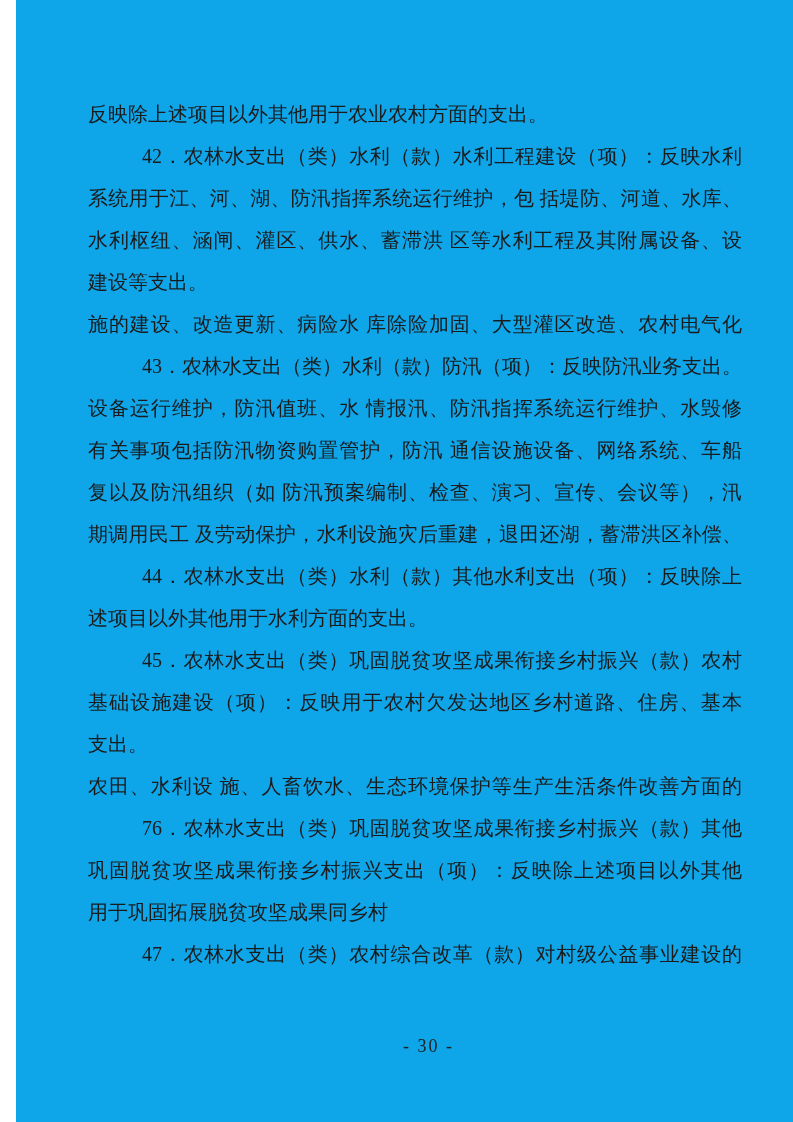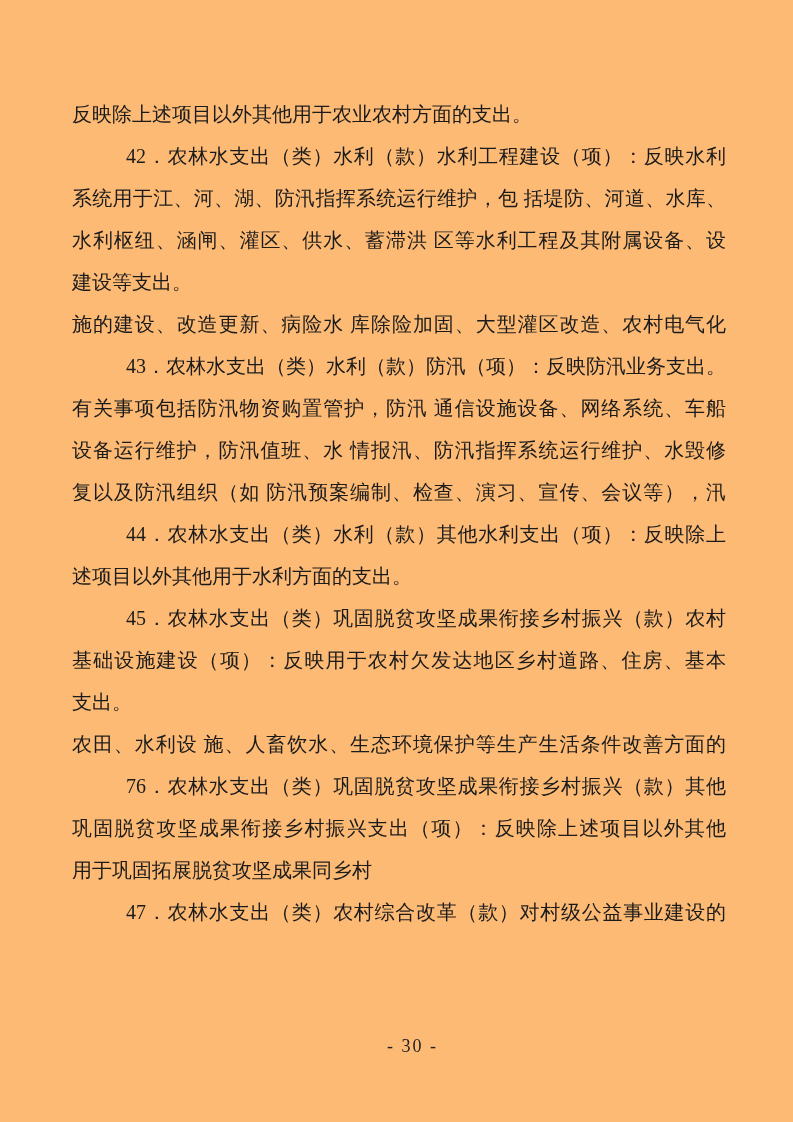--- a/index.html
+++ b/index.html
@@ -12,21 +12,22 @@
     height: 1122px;
     background: #ffffff;
     position: relative;
     overflow: hidden;
     font-family: "Liberation Serif", "DejaVu Serif", serif;
     color: #1b1b1b;
   }
   .page {
     position: absolute;
     inset: 0;
-    background: #fdba74;
+    background: #0ea5e9;
+    margin-left: 16px;
   }
   .content {
     position: absolute;
     left: 72px;
     top: 93px;
     width: 654px;
   }
   .para {
     margin: 0;
     padding: 0;
@@ -70,23 +71,24 @@
       </div>
       <div class="para">
         <div class="line indent">42．农林水支出（类）水利（款）水利工程建设（项）：反映水利</div>
         <div class="line">系统用于江、河、湖、防汛指挥系统运行维护，包 括堤防、河道、水库、</div>
         <div class="line">水利枢纽、涵闸、灌区、供水、蓄滞洪 区等水利工程及其附属设备、设</div>
         <div class="line no-fill">建设等支出。</div>
         <div class="line">施的建设、改造更新、病险水 库除险加固、大型灌区改造、农村电气化</div>
       </div>
       <div class="para">
         <div class="line indent">43．农林水支出（类）水利（款）防汛（项）：反映防汛业务支出。</div>
+        <div class="line">设备运行维护，防汛值班、水 情报汛、防汛指挥系统运行维护、水毁修</div>
         <div class="line">有关事项包括防汛物资购置管护，防汛 通信设施设备、网络系统、车船</div>
-        <div class="line">设备运行维护，防汛值班、水 情报汛、防汛指挥系统运行维护、水毁修</div>
         <div class="line">复以及防汛组织（如 防汛预案编制、检查、演习、宣传、会议等），汛</div>
+        <div class="line">期调用民工 及劳动保护，水利设施灾后重建，退田还湖，蓄滞洪区补偿、</div>
       </div>
       <div class="para">
         <div class="line indent">44．农林水支出（类）水利（款）其他水利支出（项）：反映除上</div>
         <div class="line no-fill">述项目以外其他用于水利方面的支出。</div>
       </div>
       <div class="para">
         <div class="line indent">45．农林水支出（类）巩固脱贫攻坚成果衔接乡村振兴（款）农村</div>
         <div class="line">基础设施建设（项）：反映用于农村欠发达地区乡村道路、住房、基本</div>
         <div class="line no-fill">支出。</div>
         <div class="line">农田、水利设 施、人畜饮水、生态环境保护等生产生活条件改善方面的</div>

